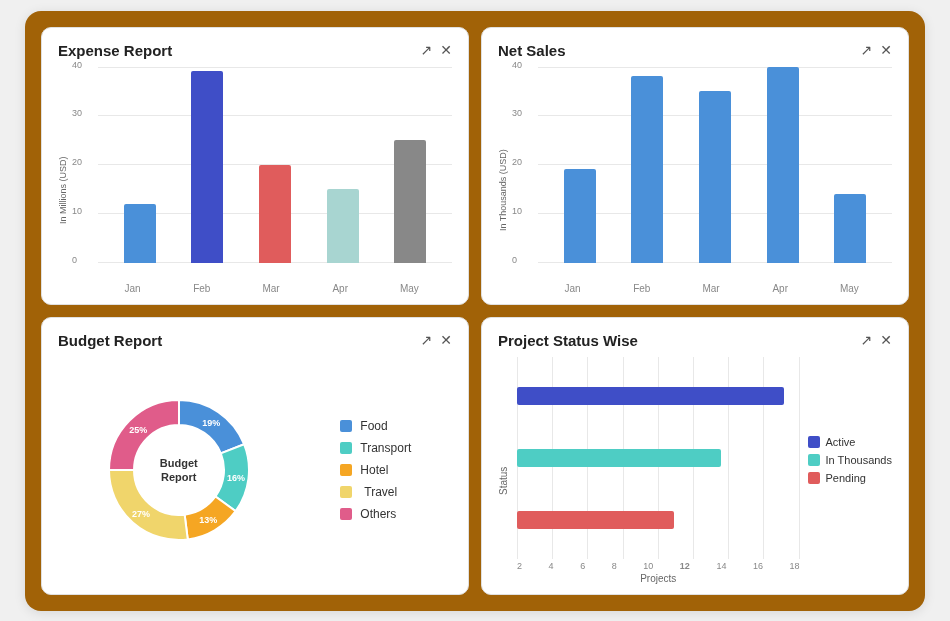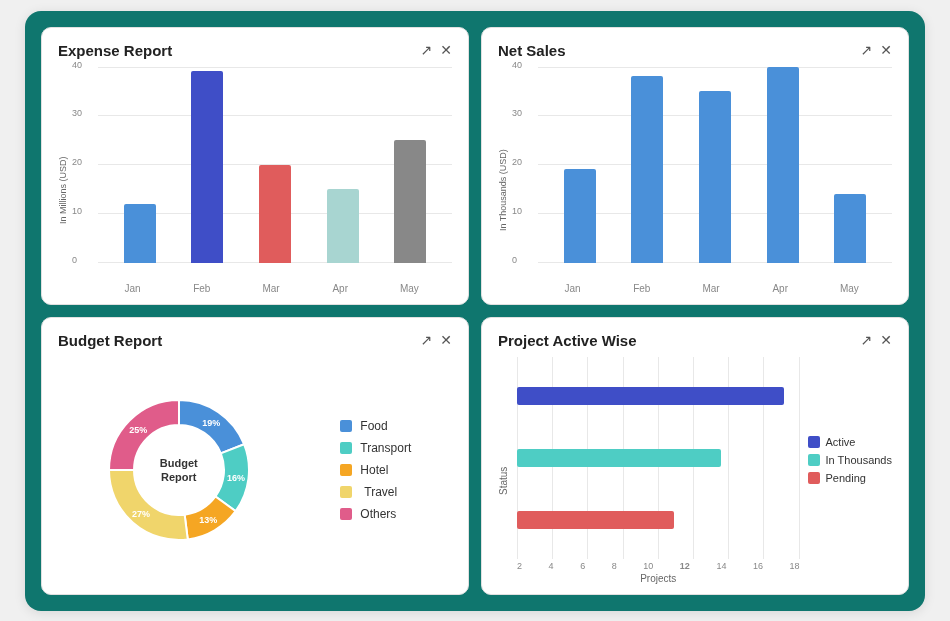--- a/index.html
+++ b/index.html
@@ -5,21 +5,21 @@
     * { box-sizing: border-box; margin: 0; padding: 0; }
     body {
       background: #f0f0f0;
       display: flex;
       justify-content: center;
       align-items: center;
       min-height: 100vh;
       font-family: Arial, sans-serif;
     }
     .dashboard {
-      background: #0f766e;
+      background: #a16207;
       border-radius: 16px;
       padding: 16px;
       width: 900px;
       height: 600px;
       display: grid;
       grid-template-columns: 1fr 1fr;
       grid-template-rows: 1fr 1fr;
       gap: 12px;
       box-shadow: 0 2px 12px rgba(0,0,0,0.1);
     }
@@ -256,21 +256,21 @@
           <div style="display: flex; align-items: center; gap: 8px; font-size: 12px; color: rgb(51, 51, 51);">
             <div style="width: 12px; height: 12px; border-radius: 2px; background-color: rgb(224, 92, 138); flex-shrink: 0;"></div>
             <span>Others</span>
           </div>
         </div>
     </div>
   </div>
 
   <div class="card">
     <div class="card-header">
-      <span class="card-title">Project Active Wise</span>
+      <span class="card-title">Project Status Wise</span>
       <div class="card-actions">
         <span>↗</span>
         <span>✕</span>
       </div>
     </div>
     <div class="chart-area" id="project-chart" style="display: flex; flex-direction: column; height: 100%;">
         <div style="display: flex; flex: 1 1 0%; gap: 8px;">
           <div style="writing-mode: vertical-rl; transform: rotate(180deg); font-size: 10px; color: rgb(102, 102, 102); display: flex; align-items: center; justify-content: center; padding-bottom: 20px;">Status</div>
           <div style="flex: 1 1 0%; position: relative; display: flex; flex-direction: column;">
             <div style="flex: 1 1 0%; position: relative;">

